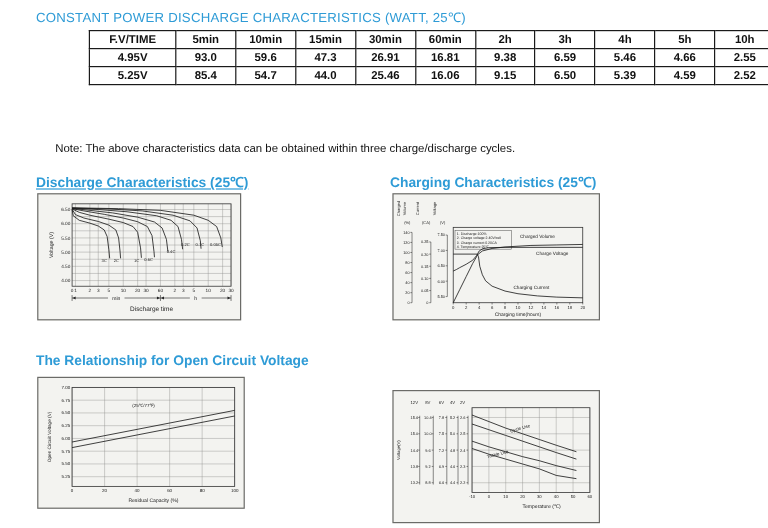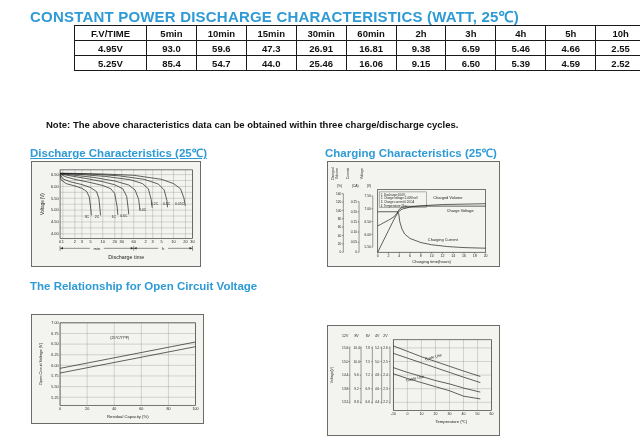--- a/index.html
+++ b/index.html
@@ -1,29 +1,29 @@
 <!DOCTYPE html>
 <html><head>
 <meta charset="utf-8">
 <style>
   html,body{margin:0;padding:0;}
   body{width:640px;height:440px;background:#ffffff;position:relative;overflow:hidden;
        font-family:"Liberation Sans",sans-serif;color:#111;}
-  .page-title{position:absolute;left:30px;top:6px;font-size:15px;font-weight:bold;
+  .page-title{position:absolute;left:30px;top:6px;font-size:11px;font-weight:normal;
        color:#2e9bd6;letter-spacing:.2px;}
   table.data{position:absolute;left:35px;top:25px;width:622px;border-collapse:collapse;
        table-layout:fixed;margin-left:39px;}
   table.data th,table.data td{border:1px solid #1a1a1a;font-size:9.5px;font-weight:bold;
        text-align:center;height:14px;padding:0;color:#111;}
   table.data col.fv{width:72px;}
-  .note{position:absolute;left:30px;top:119px;font-size:9.5px;font-weight:bold;color:#111;padding-left:16px;}
+  .note{position:absolute;left:30px;top:119px;font-size:9.5px;font-weight:normal;color:#111;padding-left:16px;}
   .sec{position:absolute;color:#2e9bd6;font-size:11.5px;font-weight:bold;line-height:14px;}
   #sec-discharge{left:30px;top:146px;text-decoration:underline;}
   #sec-charging{left:325px;top:146px;}
-  #sec-ocv{left:30px;top:279px;width:250px;}
+  #sec-ocv{left:30px;top:294px;width:250px;}
   #sec-temp{left:325px;top:287px;width:230px;}
   .panel{position:absolute;background:#f3f3f0;border:1px solid #6b6b68;box-sizing:border-box;}
   #panel-discharge{left:31px;top:161px;width:170px;height:106px;}
   #panel-charging{left:327px;top:161px;width:173px;height:106px;}
   #panel-ocv{left:31px;top:314px;width:173px;height:110px;}
   #panel-temp{left:327px;top:325px;width:173px;height:111px;}
   .panel svg{display:block;width:100%;height:100%;}
   svg text{font-family:"Liberation Sans",sans-serif;fill:#222;}
 </style>
 </head>

